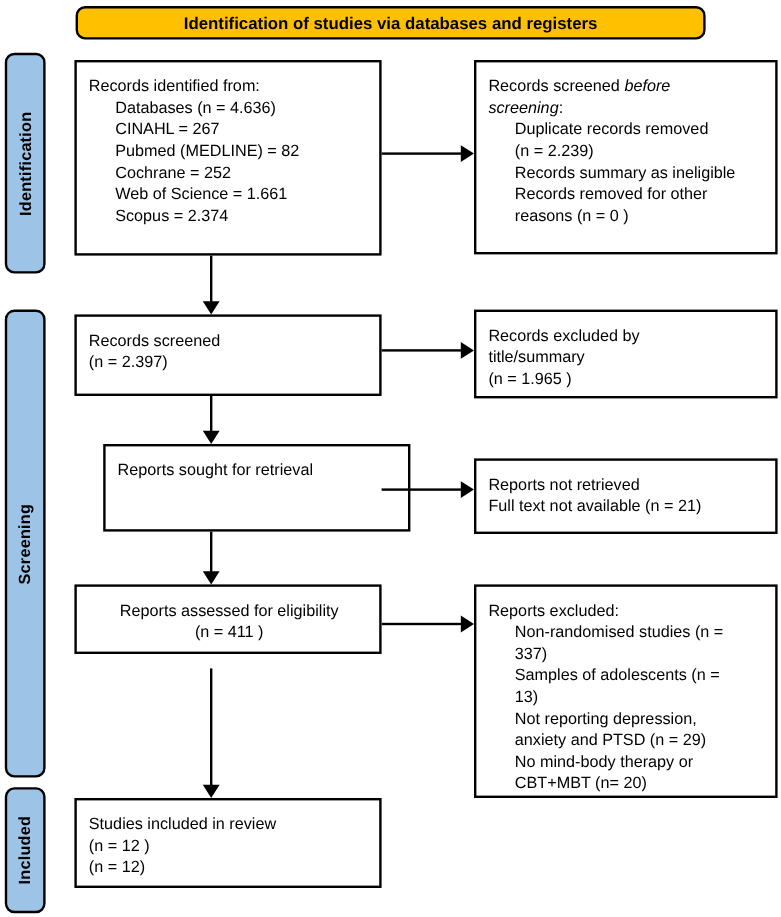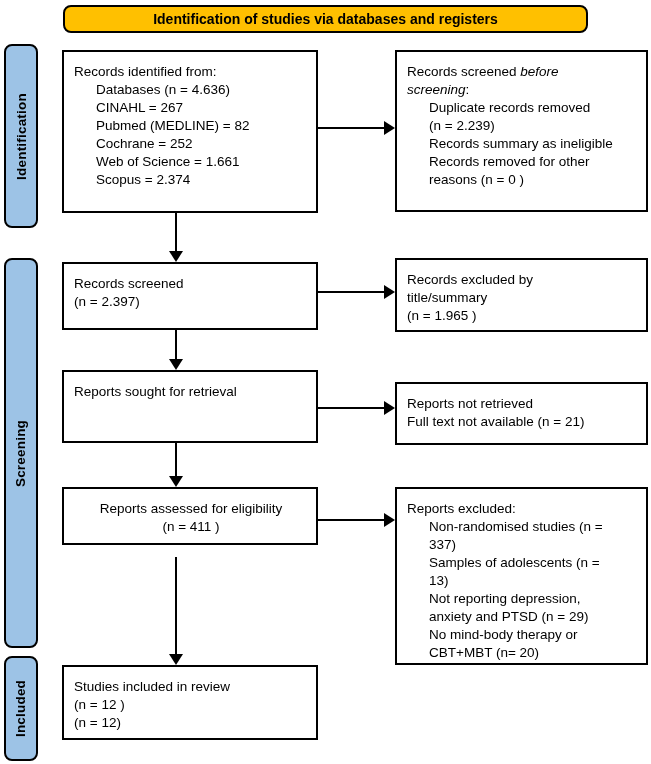--- a/index.html
+++ b/index.html
@@ -29,21 +29,21 @@
   .box{
     position:absolute;background:#fff;border:2px solid #000;box-sizing:border-box;
     font-size:13.5px;line-height:18px;padding:11px 8px 6px 10px;
   }
   .box .indent{padding-left:22px;}
   .col-l{left:62px;width:256px;}
   .col-r{left:395px;width:253px;}
 
   .b1{top:50px;height:163px;}
   .b2{top:262px;height:68px;}
-  .b3{top:370px;height:73px;}
+  .b3{top:370px;height:73px;margin-left:24px;}
   .b4{top:487px;height:58px;text-align:center;}
   .b5{top:665px;height:75px;}
   .r1{top:50px;height:162px;}
   .r2{top:258px;height:74px;}
   .r3{top:382px;height:63px;}
   .r4{top:487px;height:178px;}
 
   
   .arrow-v{position:absolute;width:14px;}
   .arrow-v .line{position:absolute;left:6px;top:0;width:2px;height:calc(100% - 10px);background:#000;}

